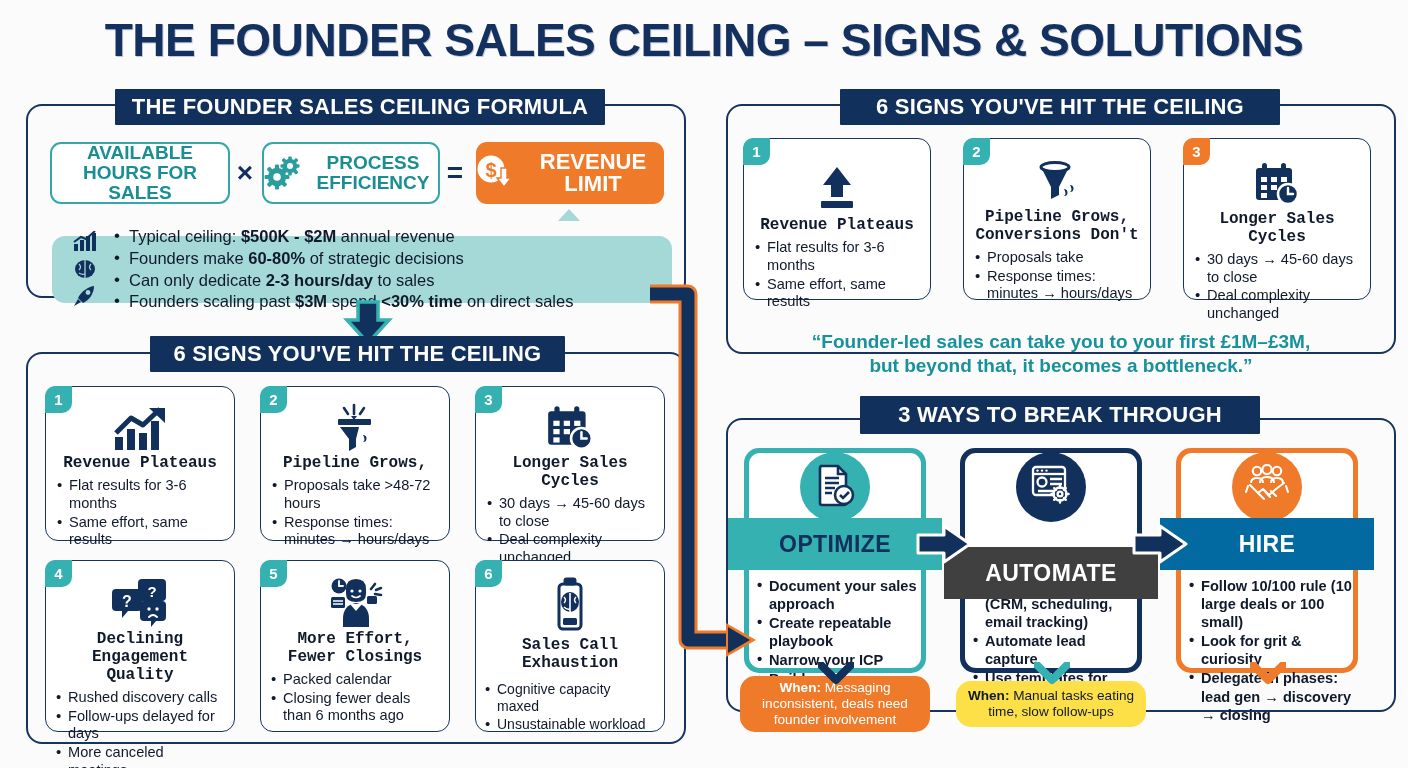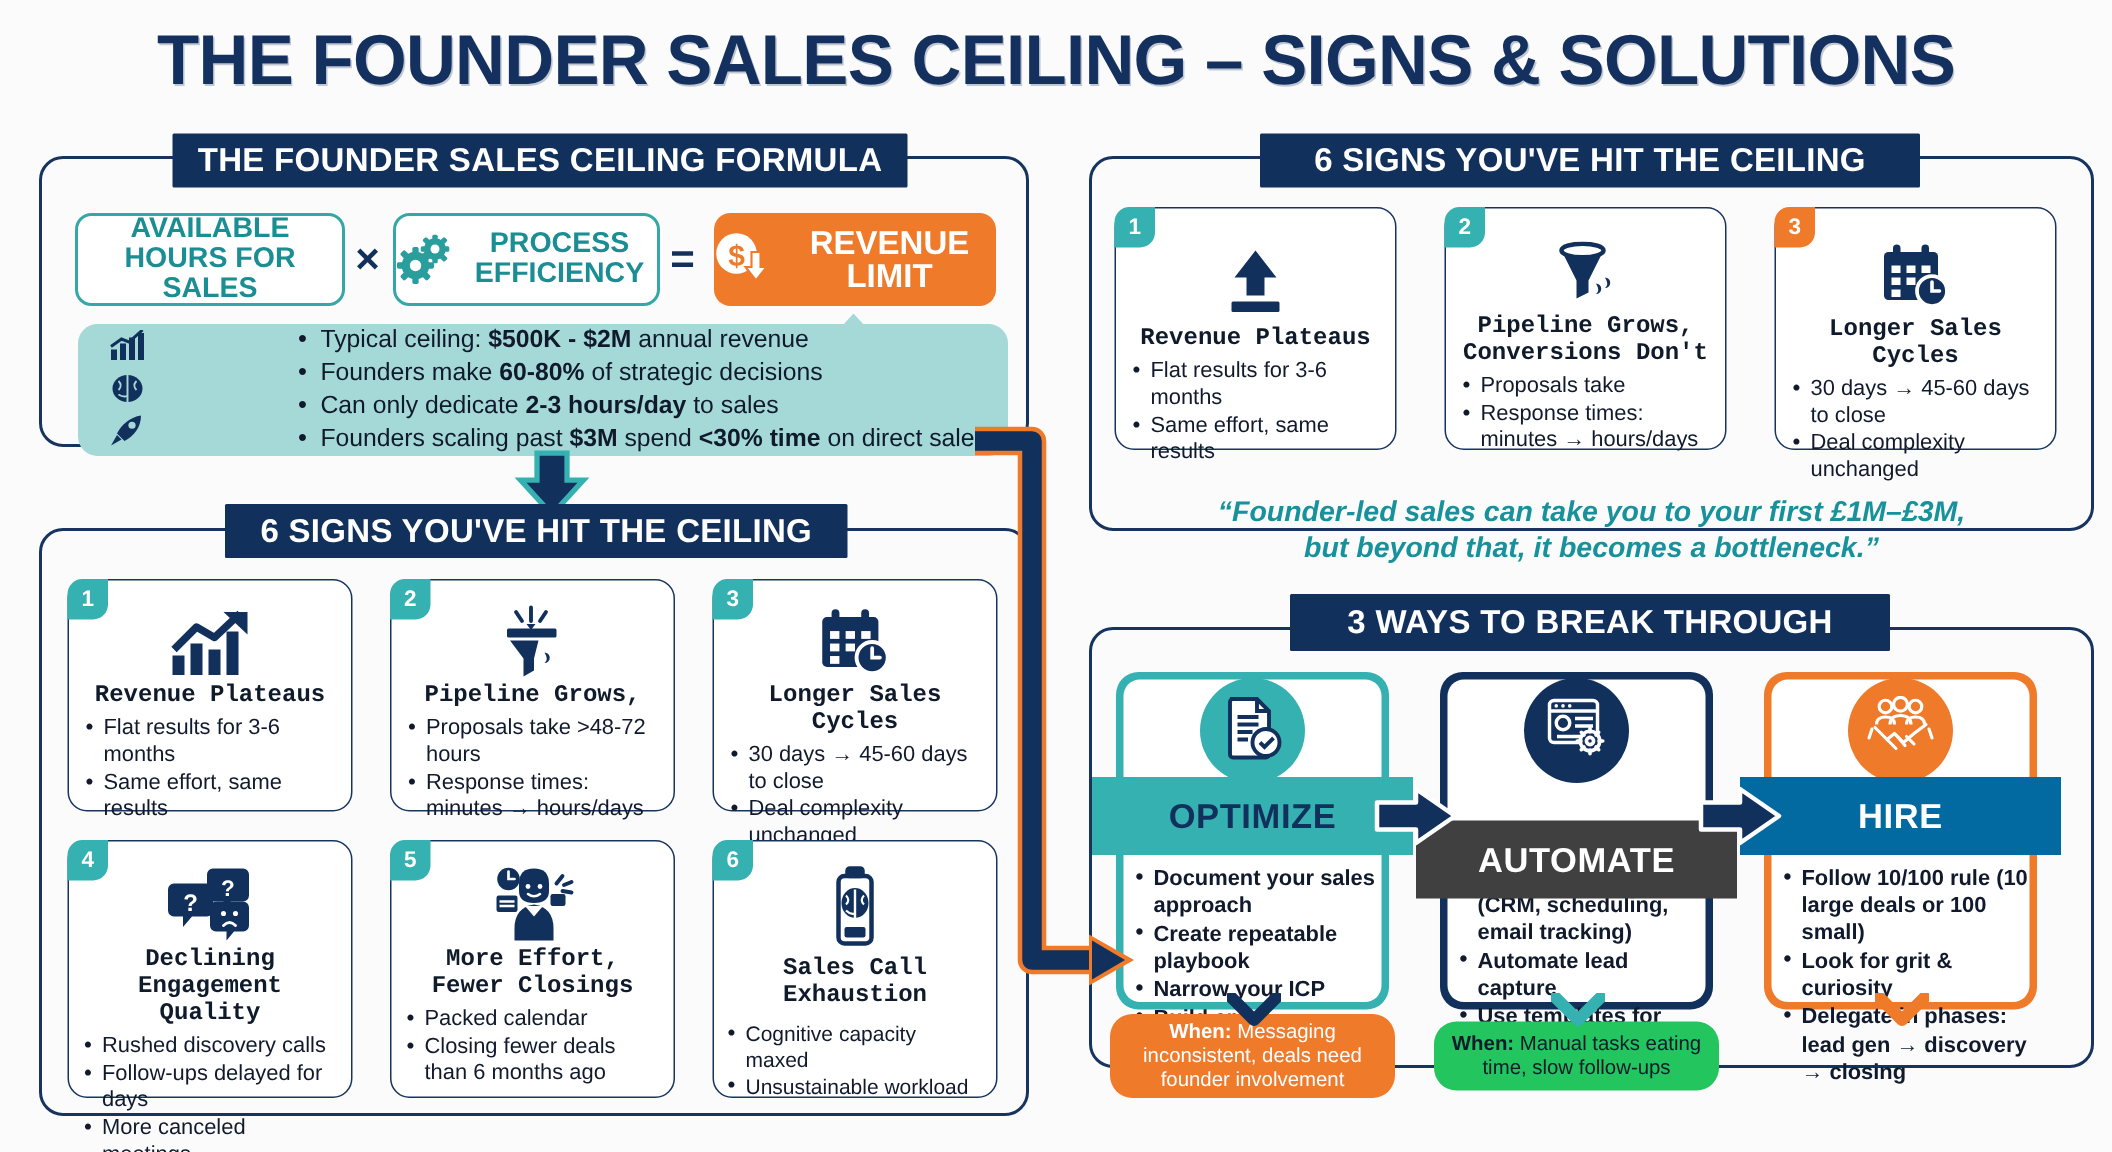--- a/index.html
+++ b/index.html
@@ -135,21 +135,21 @@
     font-size: 14.6px; color: #101a2c; line-height: 1.22;
     position: relative; padding-left: 13px; margin-bottom: 1px;
   }
   .sc-list li:before {
     content: "\2022"; position: absolute; left: 1px; top: -1px; font-size: 15px;
   }
 
   
   .quote {
     position: absolute; text-align: center;
-    color: #17919b; font-weight: 800; font-style: italic;
+    color: #17919b; font-weight: 800; 
     font-size: 19px; line-height: 1.28;
     z-index: 7;
   }
 
   
   .sol {
     position: absolute;
     background: #ffffff;
     border-radius: 15px;
   }
@@ -250,21 +250,21 @@
         <circle cx="15" cy="15" r="13.5" fill="#fff"></circle>
         <text x="15" y="23" font-family="Liberation Sans, sans-serif" font-size="20" font-weight="800" fill="#ef7a2a" text-anchor="middle">$</text>
         <g fill="#fff" stroke="#ef7a2a" stroke-width="1.4">
           <path d="M25 14 h6 v10 h4 l-7 9 l-7 -9 h4 z"></path>
         </g>
       </svg>
     </span>
     <span>REVENUE LIMIT</span>
   </div>
 
-  <div class="stats" style="left:52px; top:216px; width:620px; height:88px;justify-content:space-between;">
+  <div class="stats" style="left:52px; top:236px; width:620px; height:67px;">
     <div class="stats-icons">
       <span>
         <svg width="24" height="22" viewBox="0 0 24 22">
           <g fill="#12305c">
             <rect x="1" y="13" width="4" height="7"></rect>
               <rect x="7" y="9" width="4" height="11"></rect>
             <rect x="13" y="5" width="4" height="15"></rect>
               <rect x="19" y="2" width="4" height="18"></rect>
             <path d="M1 11 L8 6 L13 8 L22 0" stroke="#12305c" stroke-width="2" fill="none"></path>
           </g>
@@ -618,21 +618,21 @@
     <li>Lean tech stack (CRM, scheduling, email tracking)</li>
     <li>Automate lead capture</li>
     <li>Use templates for 80% of follow-ups</li>
     <li>Batch activities</li>
   </ul>
   <div class="sol-chevron" style="left:1034px; top:662px;">
     <svg width="36" height="26" viewBox="0 0 36 26">
       <path d="M3 3 L18 18 L33 3" fill="none" stroke="#35b1b1" stroke-width="8" stroke-linecap="round" stroke-linejoin="round"></path>
     </svg>
   </div>
-  <div class="sol-when" style="left:956px; top:681px; width:190px; height:46px; background:#22c55e; color:#0f1a2b;">
+  <div class="sol-when" style="left:956px; top:681px; width:190px; height:46px; background:#fde047; color:#0f1a2b;">
     <span><b>When:</b><span> Manual tasks eating time, slow follow-ups</span></span>
   </div>
 
   <div class="sol" style="left:1176px; top:448px; width:182px; height:225px; background:#ef7a2a;">
     <div class="sol-inner"></div>
   </div>
   <div class="sol-circle" style="left:1232px; top:452px; width:70px; height:70px; background:#ef7a2a;">
     <span>
       <svg width="46" height="42" viewBox="0 0 46 42">
         <g fill="none" stroke="#ffffff" stroke-width="2.1">

